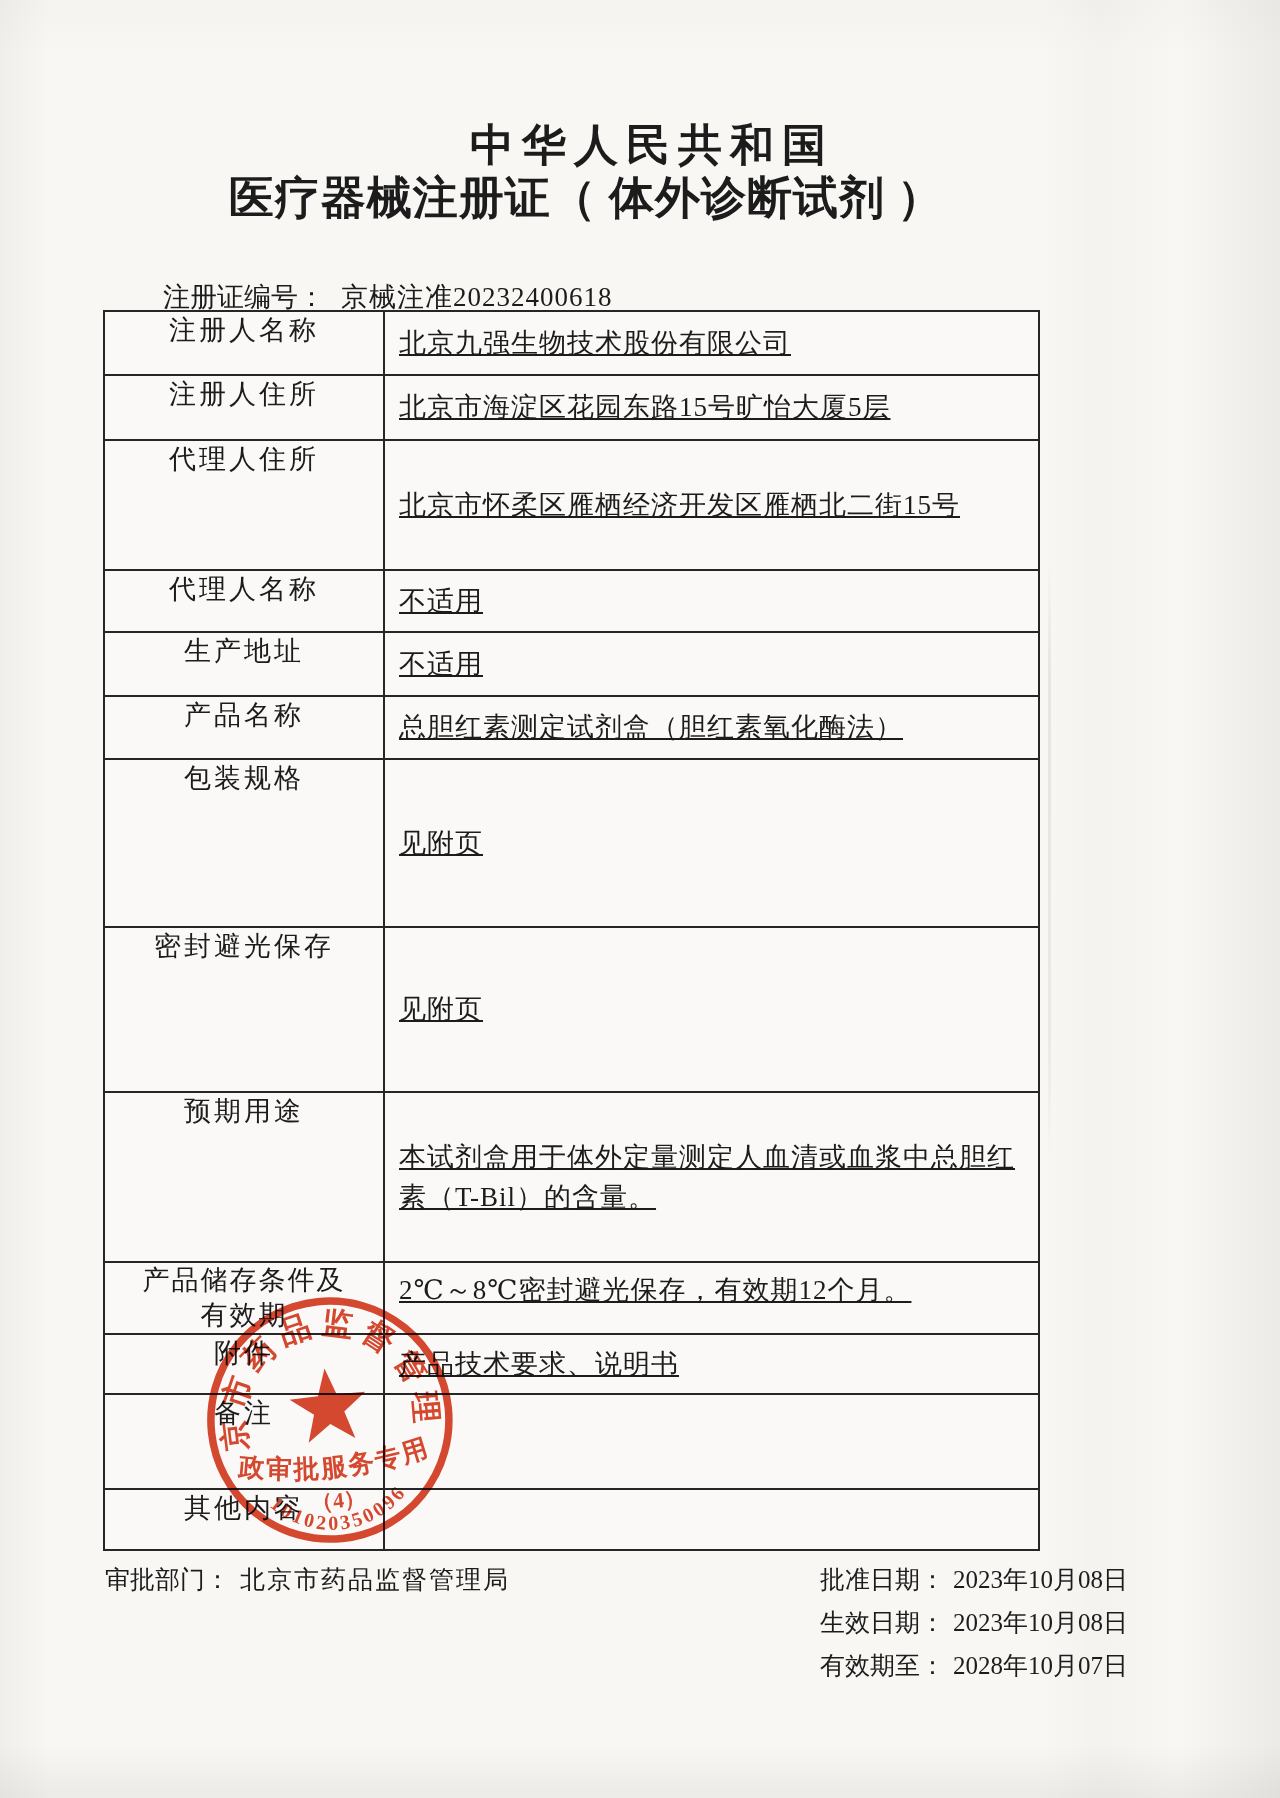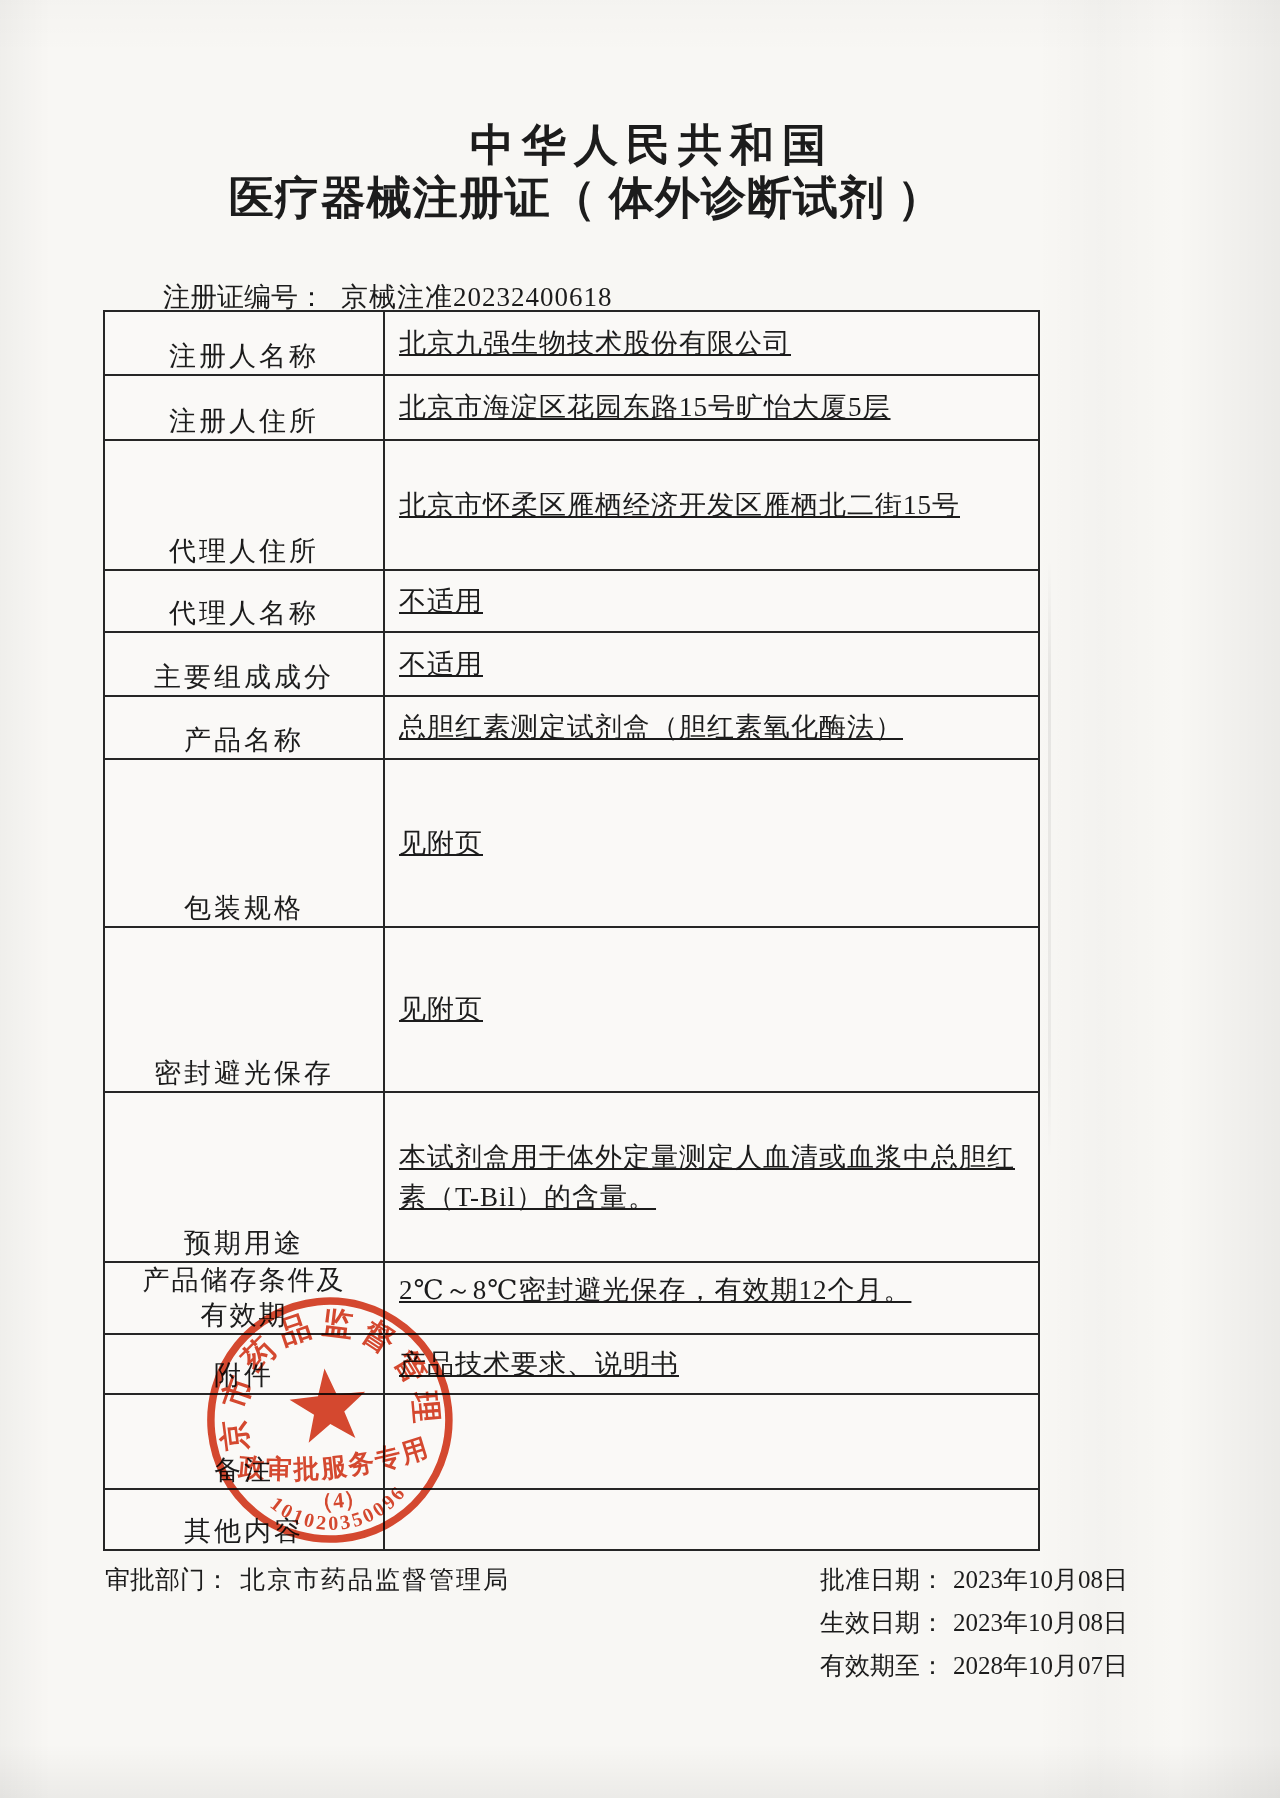--- a/index.html
+++ b/index.html
@@ -31,21 +31,21 @@
   .reg-table{
     position:absolute;left:103px;top:310px;width:937px;
     border:2.5px solid #262626;box-sizing:border-box;
     background:rgba(255,255,255,0.25);
   }
   .trow{display:flex;box-sizing:border-box;border-top:2px solid #262626;}
   .trow:first-child{border-top:none;}
   .cell-label{
     width:280px;flex:0 0 280px;box-sizing:border-box;
     border-right:2px solid #262626;
-    display:flex;align-items:flex-end;justify-content:center;
+    display:flex;align-items:flex-start;justify-content:center;
     text-align:center;font-size:27px;letter-spacing:3px;
   }
   .cell-value{
     flex:1;display:flex;align-items:center;
     padding:4px 6px 4px 14px;font-size:27px;line-height:1.5;letter-spacing:1px;text-decoration:underline;
   }
   .cell-value span{max-width:645px;}
   .h0{height:62px}.h1{height:65px}.h2{height:130px}.h3{height:62px}.h4{height:64px}
   .h5{height:63px}.h6{height:168px}.h7{height:165px}.h8{height:170px}.h9{height:72px}
   .h10{height:60px}.h11{height:61px}.h12{height:95px}
@@ -106,21 +106,21 @@
     <div class="trow h3">
       <div class="cell-label">
           <span>代理人名称</span>
         </div>
       <div class="cell-value">
           <span>不适用</span>
         </div>
     </div>
     <div class="trow h4">
       <div class="cell-label">
-          <span>主要组成成分</span>
+          <span>生产地址</span>
         </div>
       <div class="cell-value">
           <span>不适用</span>
         </div>
     </div>
     <div class="trow h5">
       <div class="cell-label">
           <span>产品名称</span>
         </div>
       <div class="cell-value">

